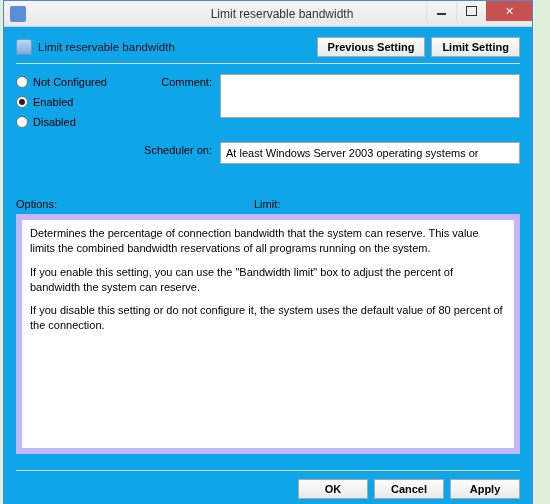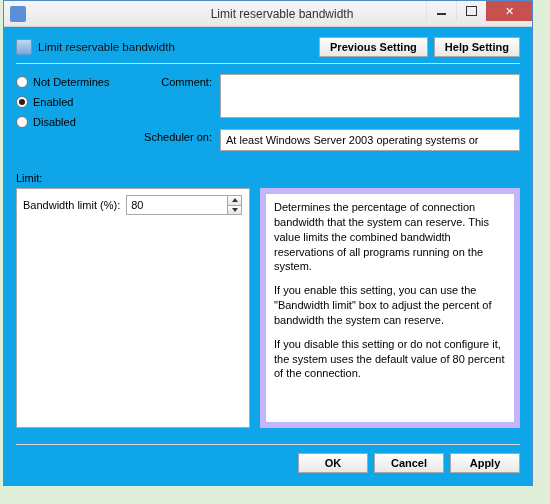--- a/index.html
+++ b/index.html
@@ -123,21 +123,21 @@
     }
     .radio.checked::after{
       content:"";
       width:6px;height:6px;border-radius:50%;
       background:#222;
     }
     .fields-col { flex:1; }
     .field-row {
       display:flex;
       gap:8px;
-      margin-bottom:11px;
+      margin-bottom:24px;
     }
     .field-label {
       width:72px;
       text-align:right;
       padding-top:2px;
     }
     .comment-box {
       flex:1;
       height:44px;
       border:1px solid #a8a8a8;
@@ -240,31 +240,31 @@
     </div>
   </div>
 
   <div class="client">
 
     <div class="header-row">
       <div class="header-icon"></div>
       <div class="header-title">Limit reservable bandwidth</div>
       <div class="nav-btns">
         <button class="btn">Previous Setting</button>
-        <button class="btn">Help Setting</button>
+        <button class="btn">Limit Setting</button>
       </div>
     </div>
 
     <hr class="hr">
 
     <div class="upper">
       <div class="radio-col">
         <div class="radio-row">
           <span class="radio"></span>
-          <span>Not Determines</span>
+          <span>Not Configured</span>
         </div>
         <div class="radio-row">
           <span class="radio checked"></span>
           <span>Enabled</span>
         </div>
         <div class="radio-row">
           <span class="radio"></span>
           <span>Disabled</span>
         </div>
       </div>
@@ -275,40 +275,25 @@
           <textarea class="comment-box" style=""></textarea>
         </div>
         <div class="field-row">
           <div class="field-label">Scheduler on:</div>
           <div class="supported-box">At least Windows Server 2003 operating systems or Windows XP Professional</div>
         </div>
       </div>
     </div>
 
     <div class="section-labels">
+      <div class="left-lbl">Options:</div>
       <div>Limit:</div>
     </div>
 
     <div class="lower">
-      <div class="options-panel">
-        <div class="opt-row">
-          <span>Bandwidth limit (%):</span>
-          <span class="spinner-wrap">
-            <input class="spinner-input" value="80" style="">
-            <span class="spinner-btns">
-              <span class="sp-btn">
-                  <span class="tri-up"></span>
-                </span>
-              <span class="sp-btn">
-                  <span class="tri-down"></span>
-                </span>
-            </span>
-          </span>
-        </div>
-      </div>
 
       <div class="help-panel">
         <p>Determines the percentage of connection bandwidth that the system can reserve. This value limits the combined bandwidth reservations of all programs running on the system.</p>
         <p>If you enable this setting, you can use the "Bandwidth limit" box to adjust the percent of bandwidth the system can reserve.</p>
         <p>If you disable this setting or do not configure it, the system uses the default value of 80 percent of the connection.</p>
 
       </div>
     </div>
 
     <div class="footer">

